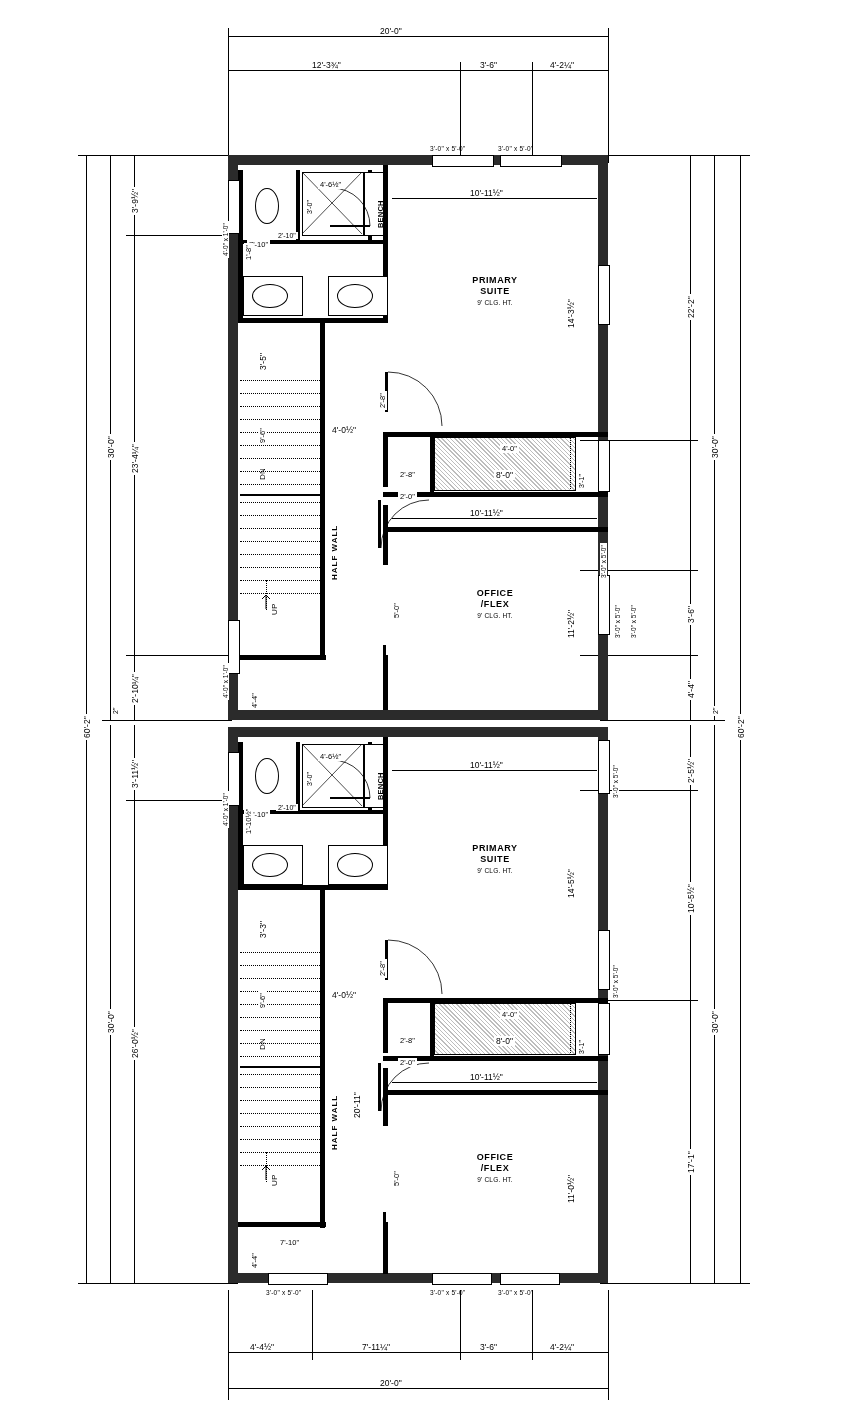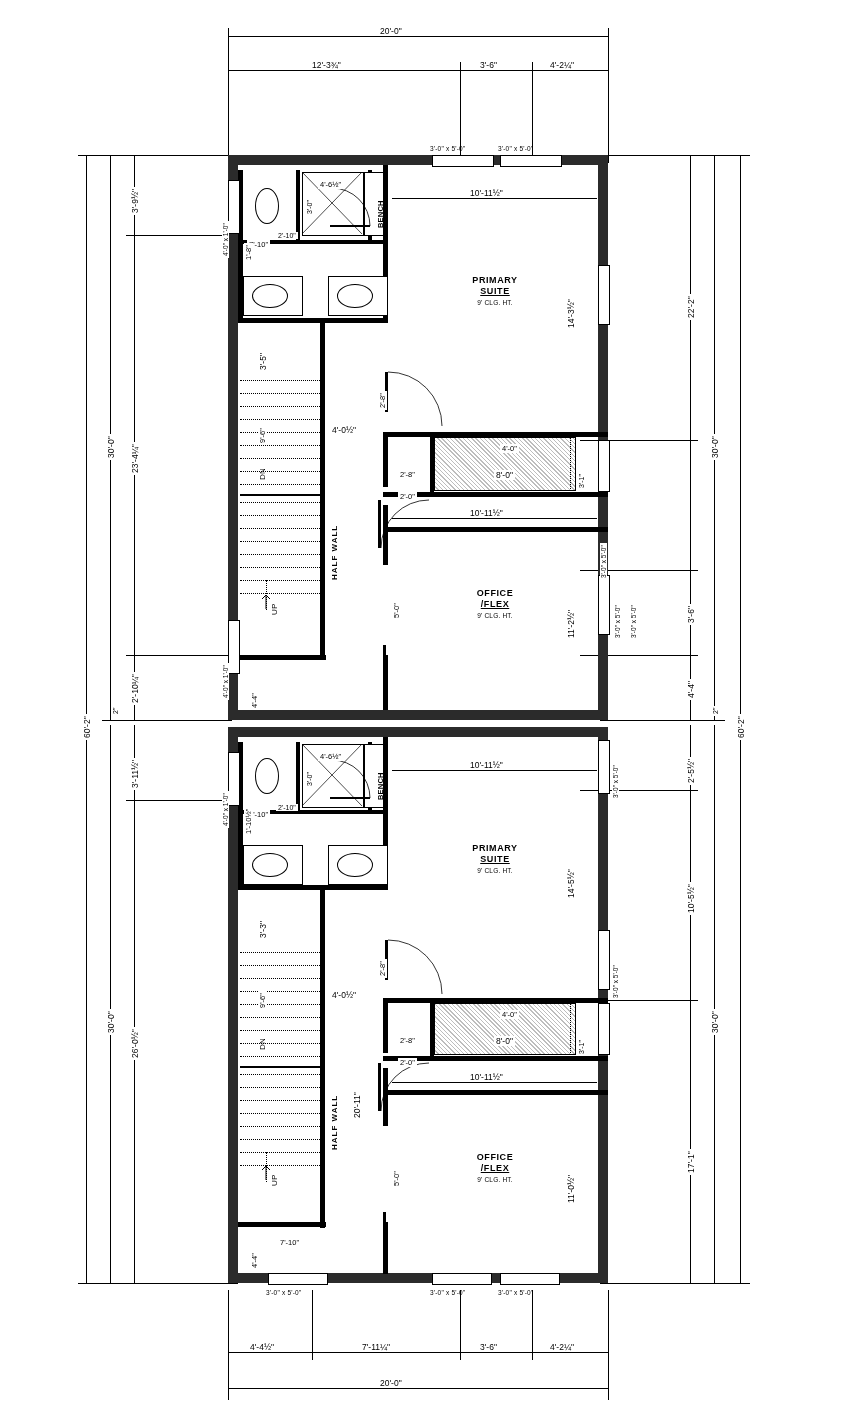--- a/index.html
+++ b/index.html
@@ -10,21 +10,21 @@
   .vline{position:absolute;width:0;border-left:1px solid #000;}
   .wall{position:absolute;background:#2b2b2b;}
   .interior{position:absolute;background:#000;}
   .thinwall{position:absolute;background:#000;}
   
   .t{position:absolute;font-size:8px;line-height:9px;white-space:nowrap;letter-spacing:.2px;}
   .t.b{font-weight:bold;}
   .rot{transform:rotate(-90deg);transform-origin:0 0;}
   .ctr{text-align:center;}
   .room{position:absolute;text-align:center;font-size:9px;line-height:11px;font-weight:bold;letter-spacing:.6px;}
-  .room .u{text-decoration:underline;}
+  .room .u{}
   .room .clg{font-size:6.5px;font-weight:normal;letter-spacing:.2px;}
   .tick{position:absolute;width:0;border-left:1px solid #000;}
   .dimtxt{position:absolute;font-size:8.5px;background:#fff;padding:0 2px;white-space:nowrap;}
   .dimtxtv{position:absolute;font-size:8.5px;background:#fff;padding:0 2px;white-space:nowrap;transform:rotate(-90deg);transform-origin:0 0;}
   .dotted{position:absolute;height:0;border-top:1px dotted #000;}
   .dottedv{position:absolute;width:0;border-left:1px dotted #000;}
   .fix{position:absolute;border:1px solid #000;background:#fff;}
   .oval{position:absolute;border:1px solid #000;border-radius:50%;background:#fff;}
   .hatchbox{position:absolute;border:1px solid #000;
      background:repeating-linear-gradient(45deg,#fff,#fff 2px,#bdbdbd 2px,#bdbdbd 3px);}

